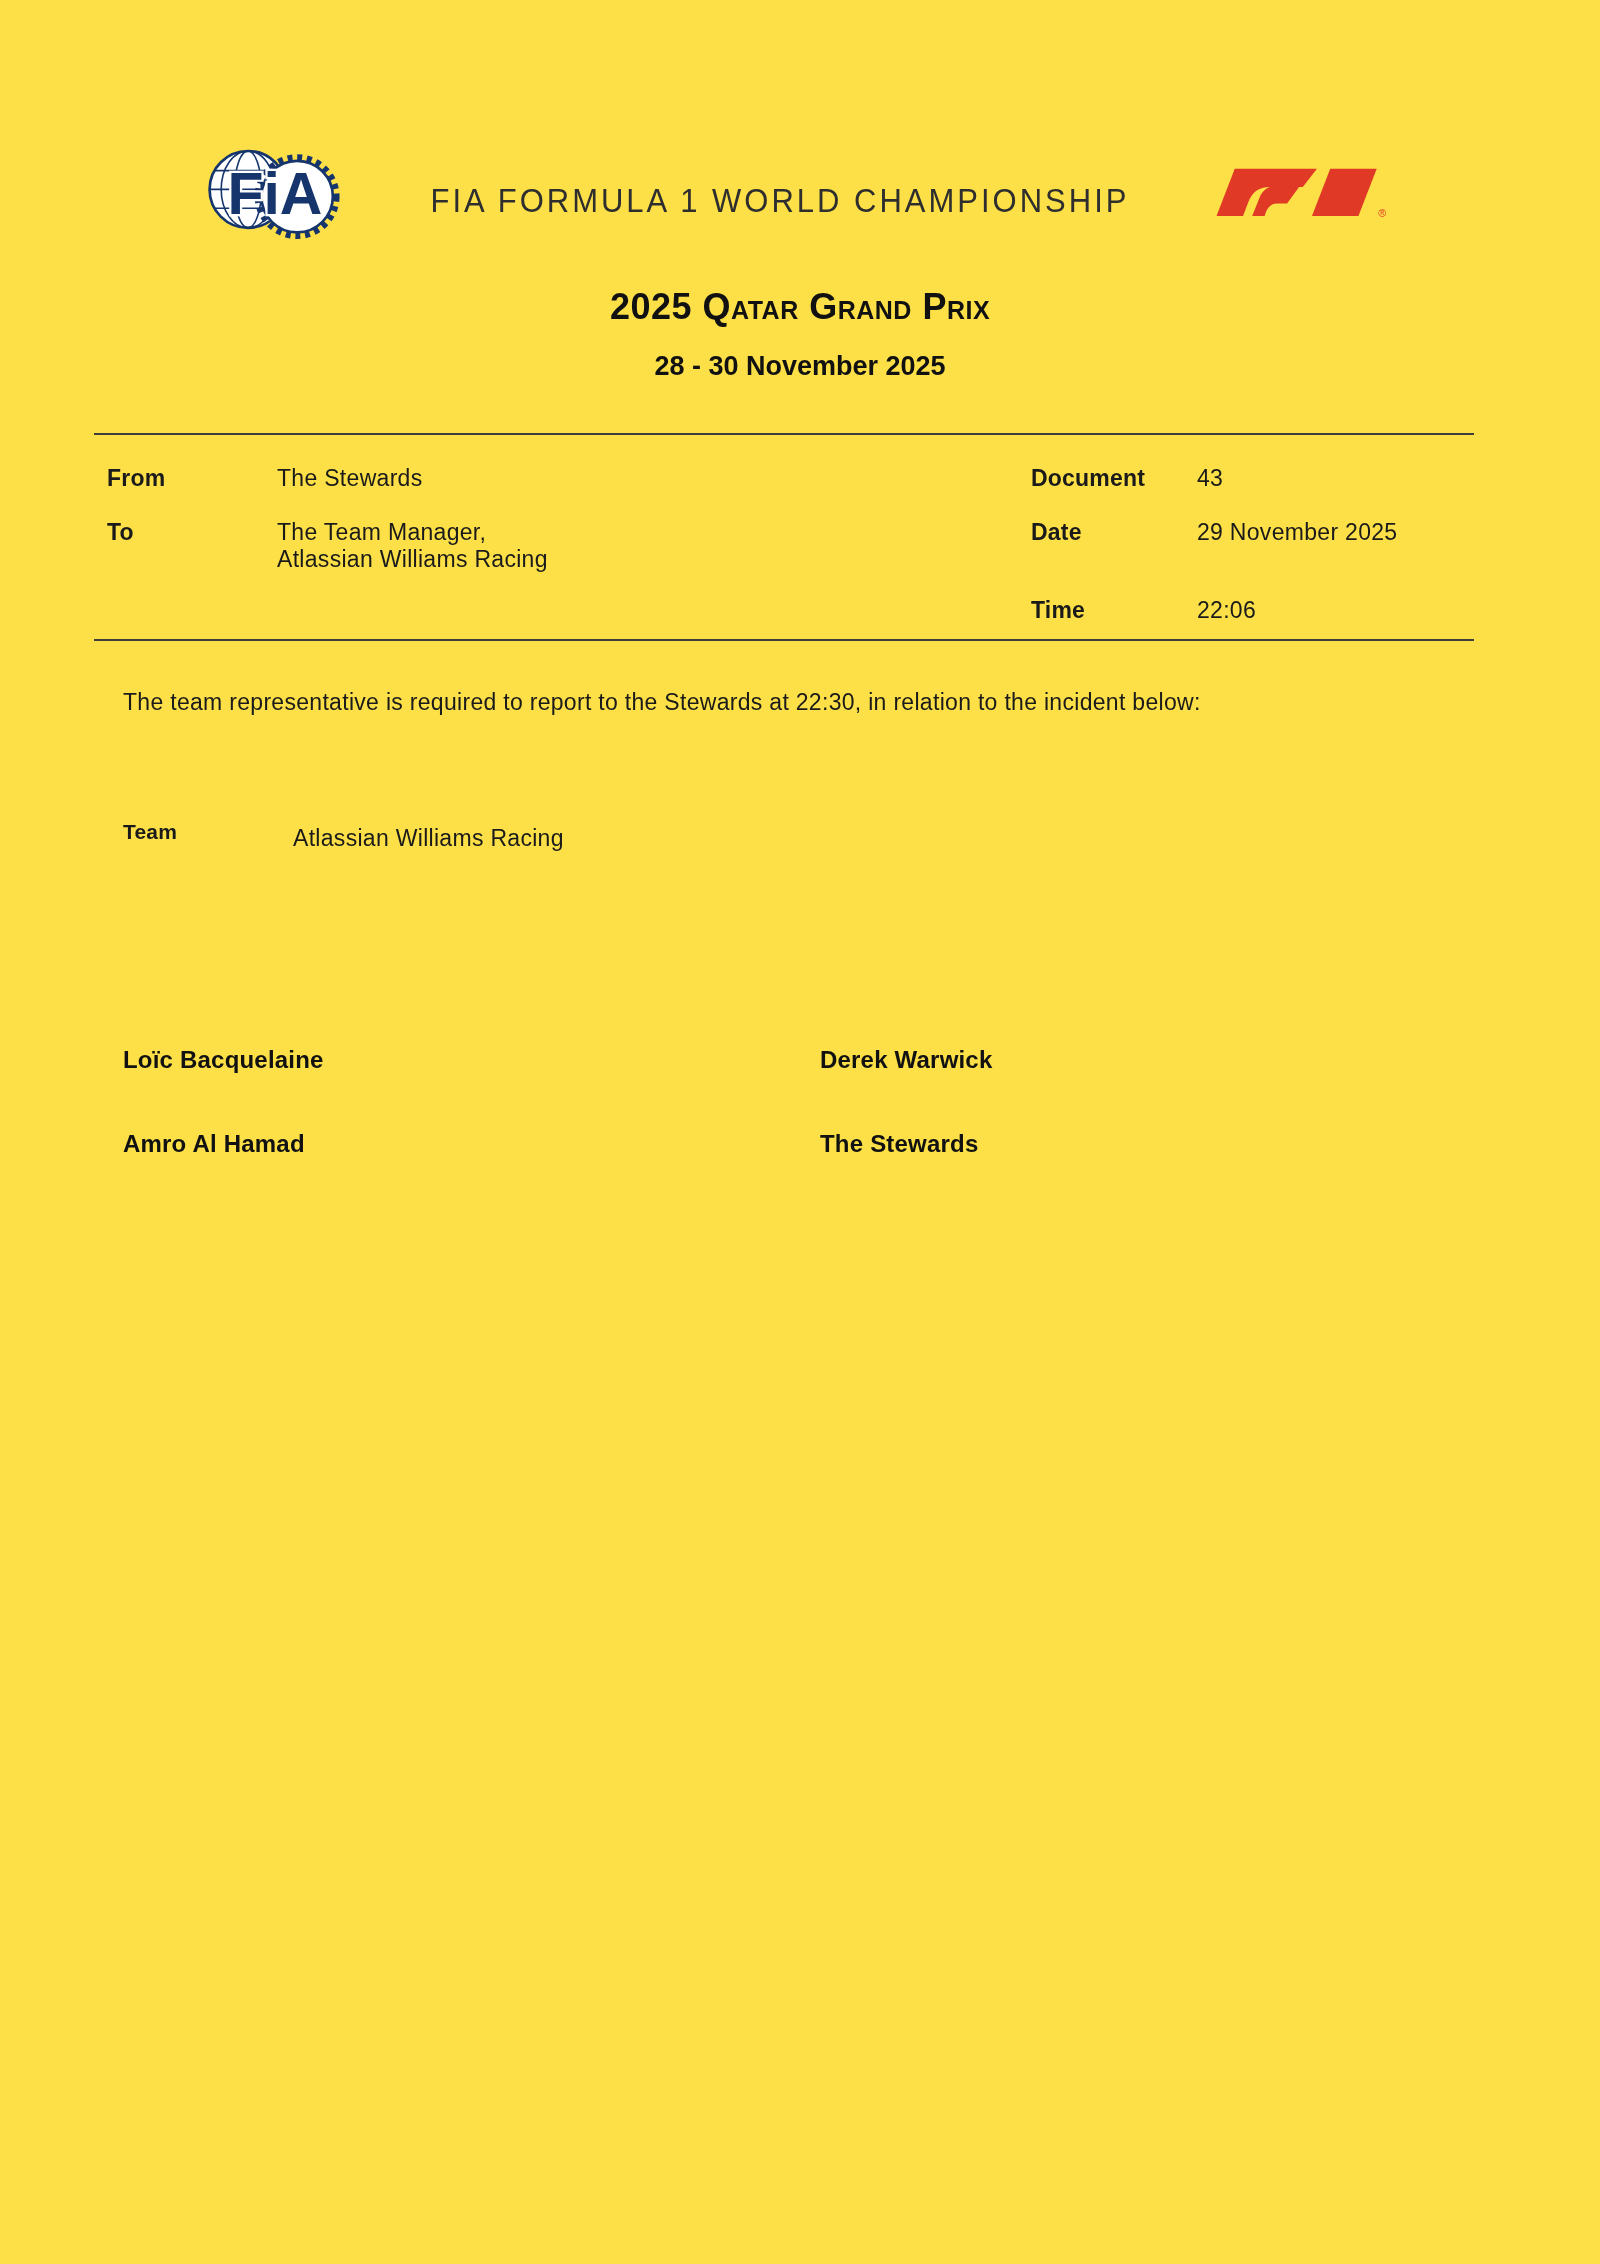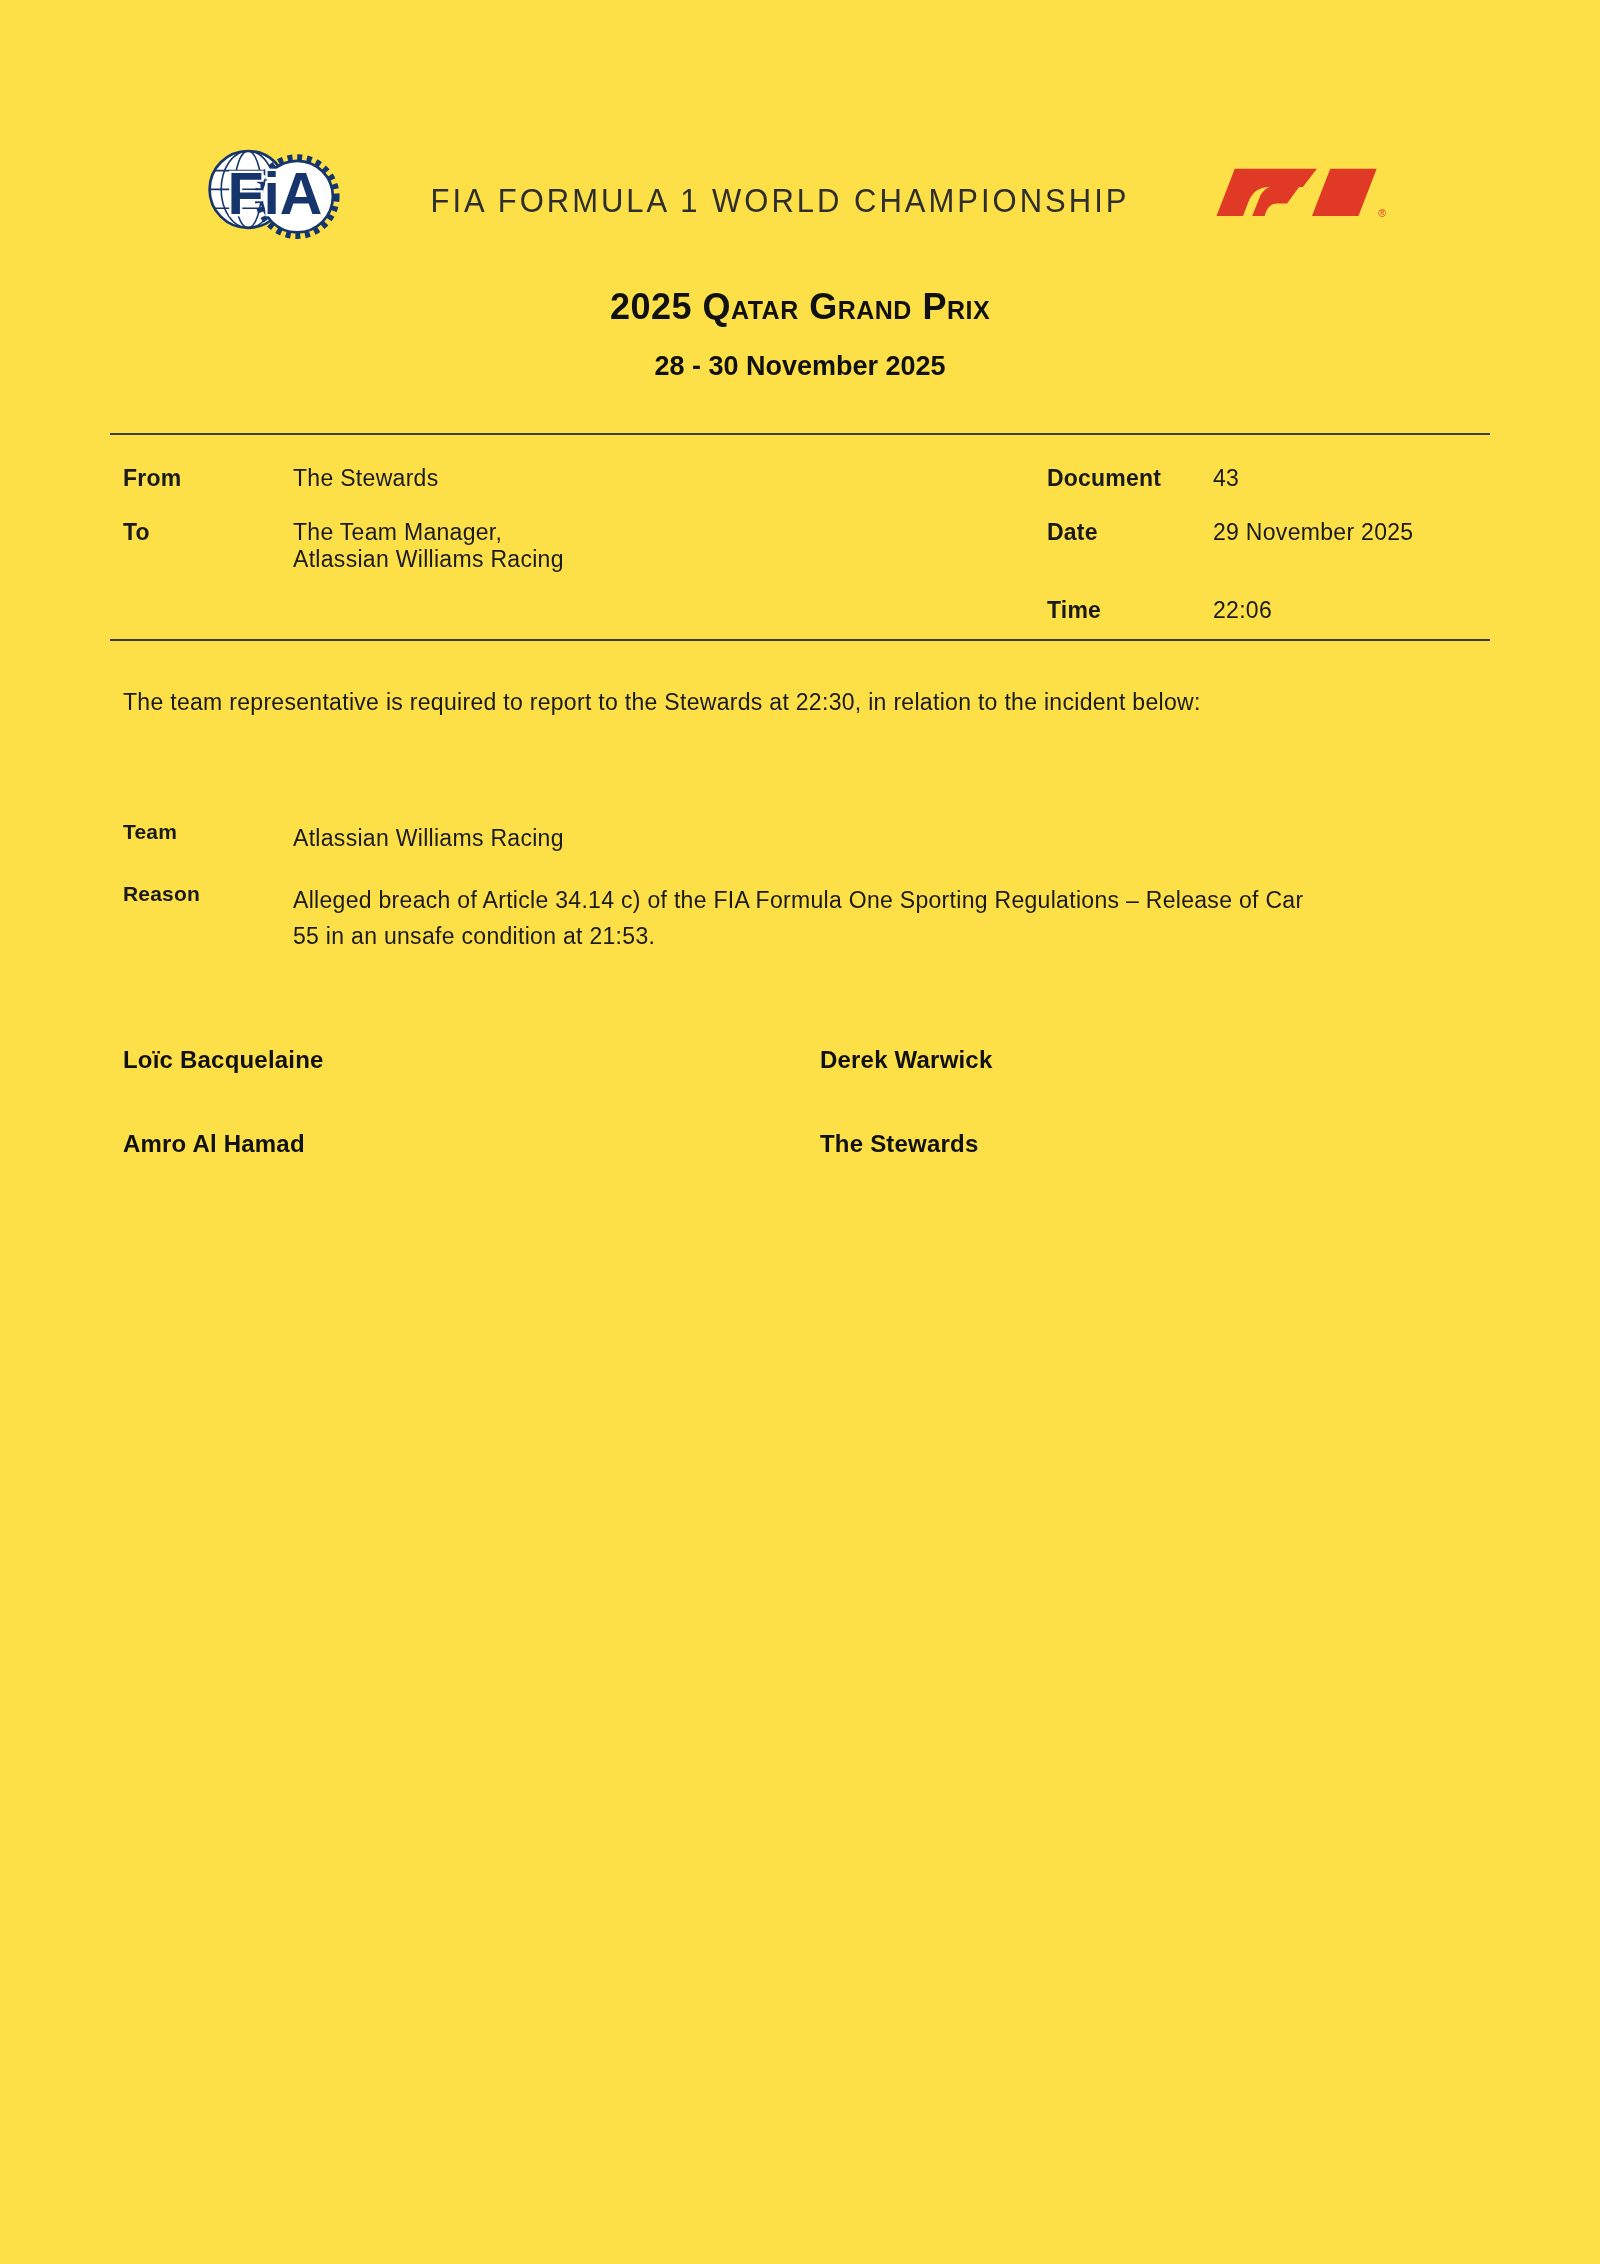--- a/index.html
+++ b/index.html
@@ -35,21 +35,21 @@
   }
   .gp-dates {
     position:absolute; left:0; right:0; top:351px;
     text-align:center;
     font-size:27px; font-weight:bold;
     color:#111;
   }
 
   
   .meta {
-    position:absolute; left:110px; top:433px; width:1380px;
+    position:absolute; left:94px; top:433px; width:1380px;
     border-top:2px solid #3d3d3d;
     border-bottom:2px solid #3d3d3d;
     padding:30px 0 12px 13px;
   }
   .meta-grid {
     display:grid;
     grid-template-columns:170px 754px 166px auto;
     grid-auto-rows:54px;
   }
   .lbl { font-size:23px; font-weight:bold; letter-spacing:0.2px; }
@@ -143,24 +143,20 @@
     </div>
   </div>
 
   <p class="intro">The team representative is required to report to the Stewards at 22:30, in relation to the incident below:</p>
 
   <div class="detail">
     <div class="detail-row">
       <div class="lbl">Team</div>
       <div class="val">Atlassian Williams Racing</div>
     </div>
-    <div class="detail-row">
-      <div class="lbl">Reason</div>
-      <div class="val">Alleged breach of Article 34.14 c) of the FIA Formula One Sporting Regulations – Release of Car 55 in an unsafe condition at 21:53.</div>
-    </div>
   </div>
 
   <div class="sigs">
     <div class="sig">Loïc Bacquelaine</div>
     <div class="sig">Derek Warwick</div>
     <div class="sig">Amro Al Hamad</div>
     <div class="sig">The Stewards</div>
   </div>
 
 </div>

